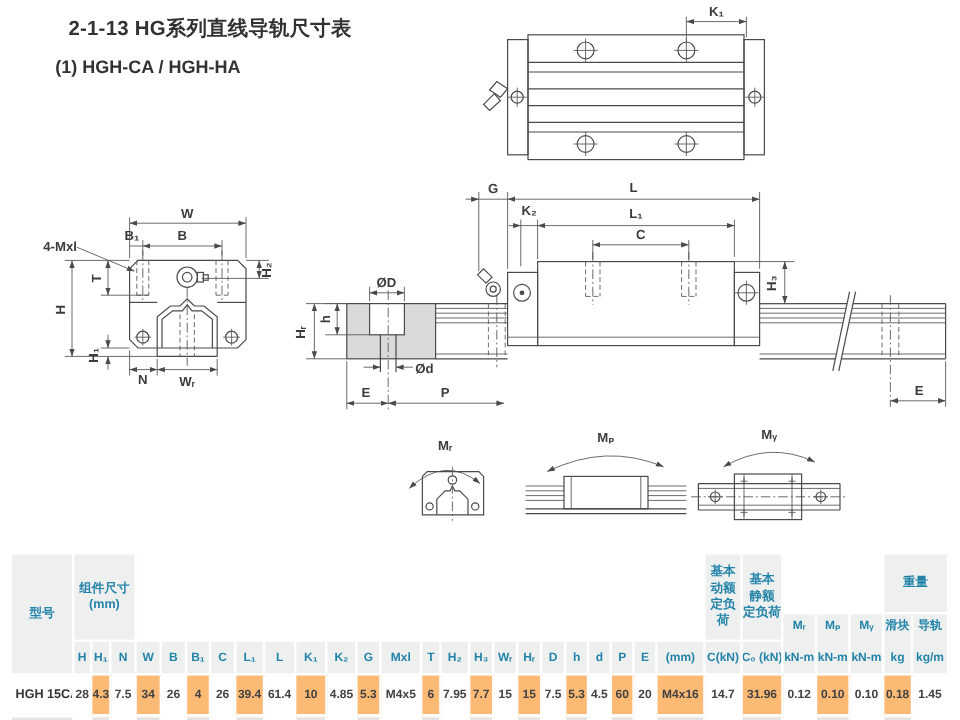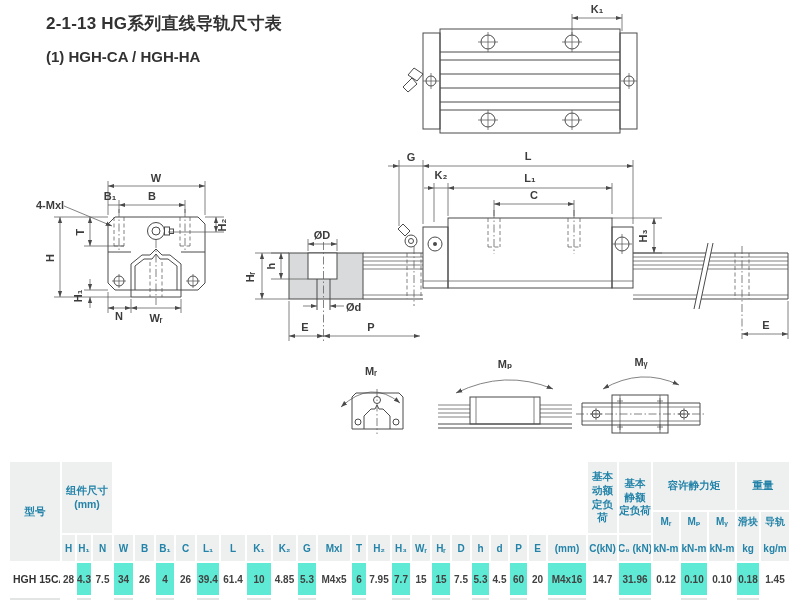--- a/index.html
+++ b/index.html
@@ -1,39 +1,39 @@
 <!DOCTYPE html>
 <html><head>
 <meta charset="utf-8">
 <style>
   html,body{margin:0;padding:0;}
   body{width:800px;height:600px;overflow:hidden;background:#ffffff;position:relative;
        font-family:"Liberation Sans","DejaVu Sans",sans-serif;}
   .abs{position:absolute;}
-  #title{left:46px;top:12px;font-size:17px;font-weight:bold;color:#323232;letter-spacing:.2px;}
+  #title{left:57px;top:12px;font-size:17px;font-weight:bold;color:#323232;letter-spacing:.2px;}
   #subtitle{left:46px;top:48px;font-size:15px;font-weight:bold;color:#323232;}
   svg{position:absolute;left:0;top:0;}
   svg text{font-family:"Liberation Sans","DejaVu Sans",sans-serif;font-weight:bold;
            font-size:11px;fill:#3c3c3c;stroke:none;}
   .ln{stroke:#4a4a4a;stroke-width:1;fill:none;}
   .thin{stroke:#5a5a5a;stroke-width:.75;fill:none;}
   .dash{stroke-dasharray:4 2.5;}
   .cdash{stroke-dasharray:8 2.5 1.5 2.5;stroke-width:.75;}
   
   #dimtable{position:absolute;left:10px;top:462px;display:grid;background:#fff;
     grid-template-columns:52px 15px 16px 21px 21px 21px 20px 21px 24px 26px 26px 25px 20px 34px 16px 24px 20px 20px 20px 20px 19px 19px 19px 19px 40px 31px 34px 28px 28px 28px 24px 30px;
     grid-template-rows:50px 23px 28px 35px 8px;}
   .c{box-sizing:border-box;border-right:2px solid #fff;display:flex;align-items:center;
      justify-content:center;font-weight:bold;overflow:hidden;}
   .hd{background:#eef0f0;color:#2383a8;border-bottom:2px solid #fff;text-align:center;
       font-size:10.5px;line-height:1.3;white-space:pre-line;}
   .sub{font-size:10px;white-space:nowrap;}
   .two{flex-direction:column;justify-content:space-between;padding:3px 0 6px 0;}
   .v{background:#fff;color:#424242;font-size:10px;border-bottom:3px solid #fff;white-space:nowrap;}
-  .stripe{background:#5eead4;}
+  .stripe{background:#fdba74;}
   .vmodel{justify-content:flex-start;padding-left:3px;font-size:10.5px;color:#333;}
   .p{border-bottom:0;background:#fff;}
   .p.stripe{background:#e3e4e4;}
 </style>
 </head>
 <body>
 
 <div class="abs" id="title">2-1-13 HG系列直线导轨尺寸表</div>
 <div class="abs" id="subtitle">(1) HGH-CA / HGH-HA</div>
 
@@ -327,21 +327,20 @@
 
   <div class="c hd" style="grid-column:1;grid-row:1/4">型号</div>
   <div class="c hd" style="grid-column:2/5;grid-row:1/3">组件尺寸
 (mm)</div>
   <div class="c hd" style="grid-column:26;grid-row:1/3">基本
 动额
 定负荷</div>
   <div class="c hd" style="grid-column:27;grid-row:1/3">基本
 静额
 定负荷</div>
-  <div class="c hd" style="grid-column:28/31;grid-row:1">容许静力矩</div>
   <div class="c hd" style="grid-column:31/33;grid-row:1">重量</div>
 
   <div class="c hd sub" style="grid-column:2;grid-row:3">H</div>
   <div class="c hd sub" style="grid-column:3;grid-row:3">H₁</div>
   <div class="c hd sub" style="grid-column:4;grid-row:3">N</div>
   <div class="c hd sub" style="grid-column:5;grid-row:3">W</div>
   <div class="c hd sub" style="grid-column:6;grid-row:3">B</div>
   <div class="c hd sub" style="grid-column:7;grid-row:3">B₁</div>
   <div class="c hd sub" style="grid-column:8;grid-row:3">C</div>
   <div class="c hd sub" style="grid-column:9;grid-row:3">L₁</div>

